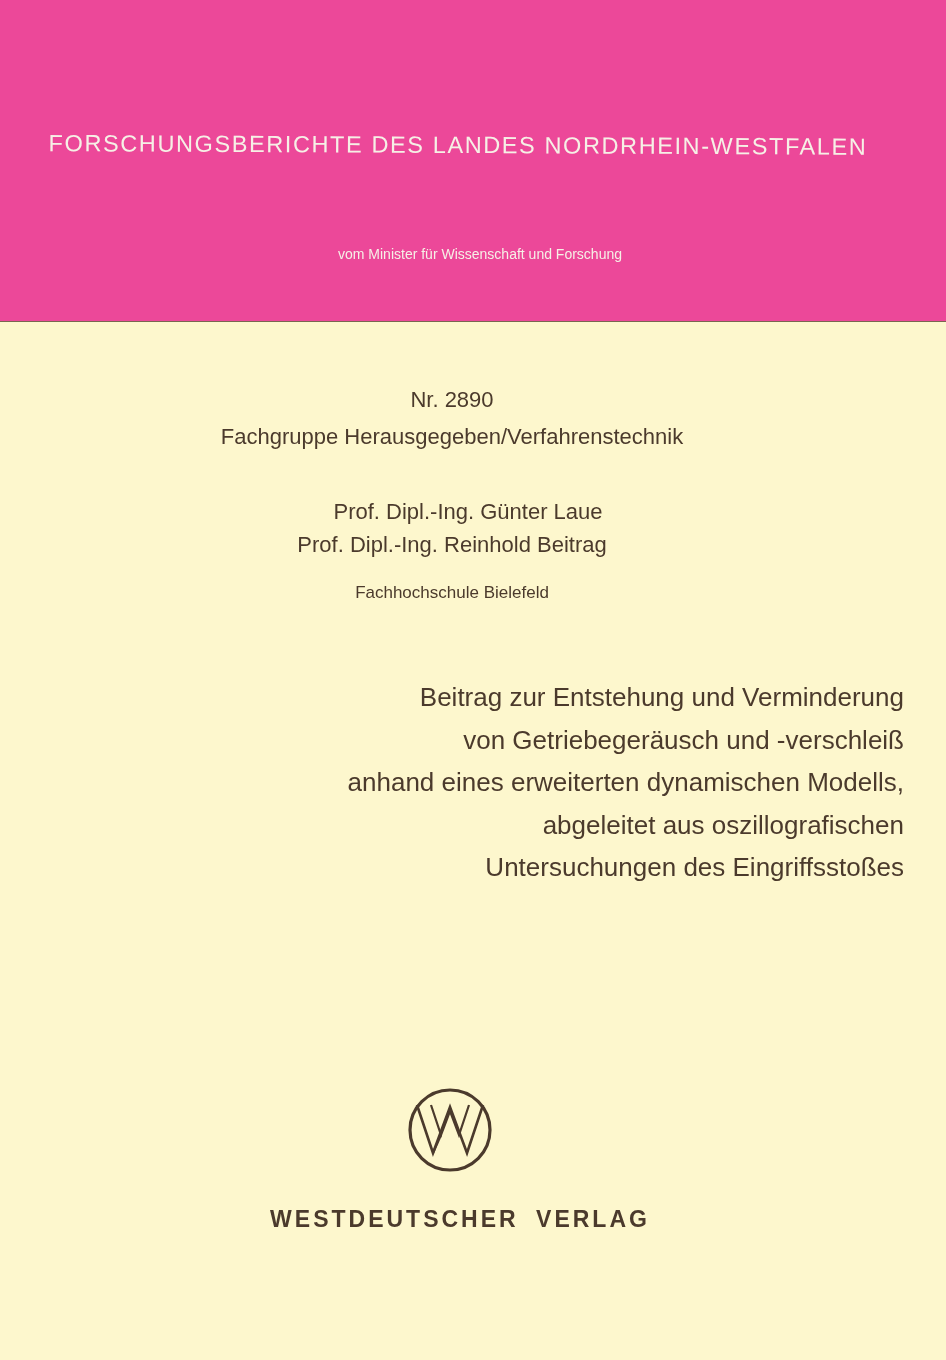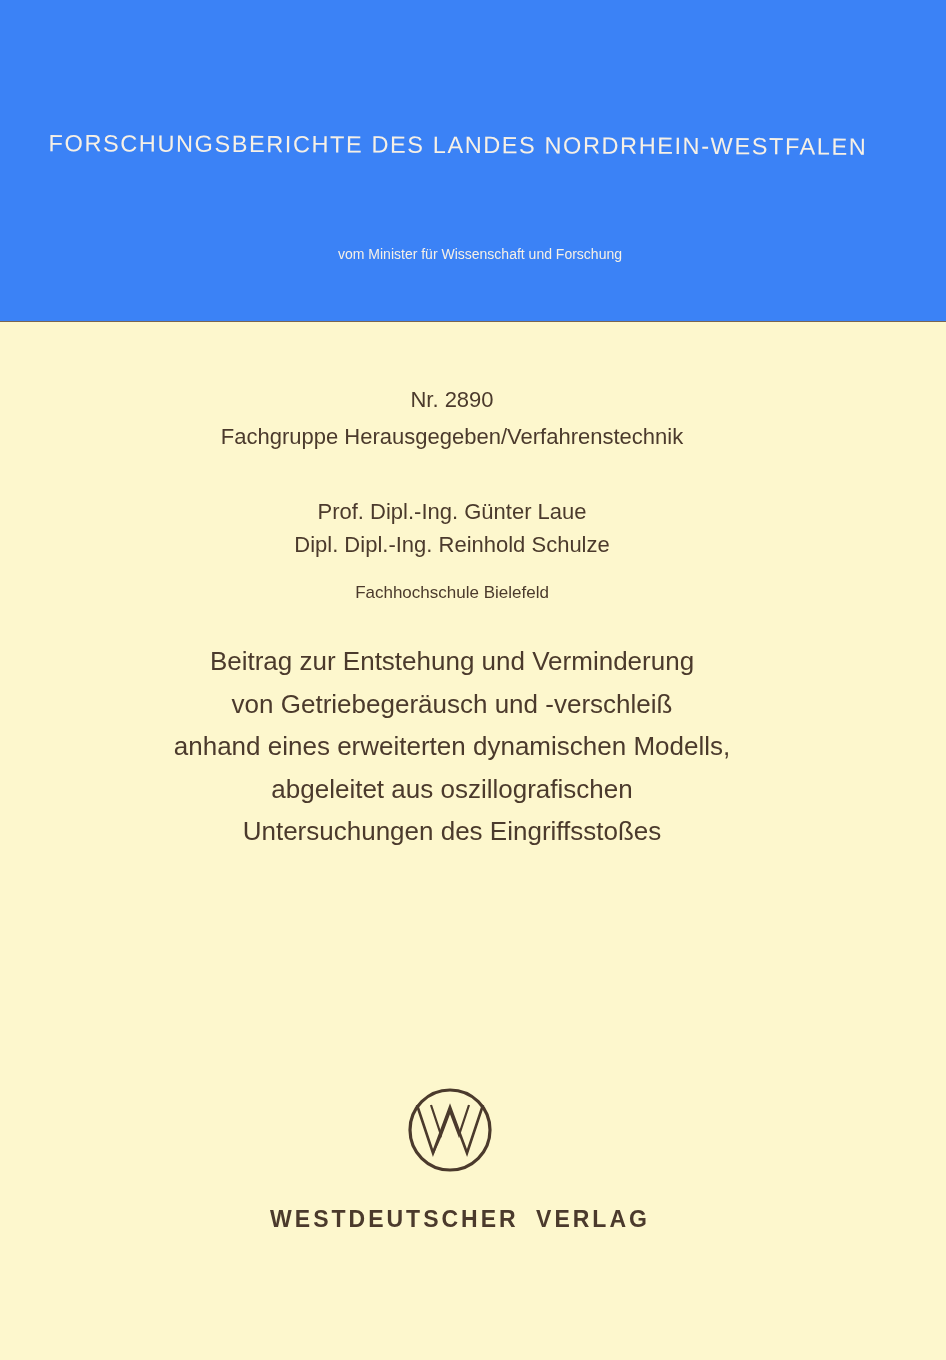--- a/index.html
+++ b/index.html
@@ -4,64 +4,64 @@
   <style>
     html, body { margin: 0; padding: 0; }
     body {
       width: 946px; height: 1360px; position: relative; overflow: hidden;
       background: #fdf7cd;
       font-family: "Liberation Sans", sans-serif;
       color: #4b3a2c;
     }
     .band {
       position: absolute; left: 0; top: 0; width: 946px; height: 321px;
-      background: #3b82f6;
+      background: #ec4899;
       border-bottom: 1px solid #7a6650;
     }
     .series {
       position: absolute; left: 0; width: 946px; top: 132px;
       text-align: center; color: #f6f0e6;
       font-size: 23.5px; letter-spacing: 1.6px;
       transform: translateX(-15px) rotate(0.25deg);
     }
     .hg1 {
       position: absolute; left: 0; width: 916px; top: 205px;
       text-align: center; color: #f6f0e6; font-size: 14px;
     }
     .hg2 {
       position: absolute; left: 0; width: 916px; top: 246px;
       text-align: center; color: #f6f0e6; font-size: 14px; padding-left: 22px;
     }
     .center { position: absolute; left: 0; width: 904px; text-align: center; }
     .nr { top: 387px; font-size: 22px; }
     .fg { top: 424px; font-size: 22px; }
-    .a1 { top: 499px; font-size: 22px; }
+    .a1 { top: 499px; font-size: 22px; margin-left: 16px; }
     .a2 { top: 532px; font-size: 22px; }
     .inst { top: 583px; font-size: 17px; }
-    .title { top: 640px; font-size: 26px; line-height: 42.5px; }
+    .title { top: 676px; font-size: 26px; line-height: 42.5px; text-align: right; }
     .title div { white-space: nowrap; }
     .logo { position: absolute; left: 407px; top: 1087px; width: 86px; height: 86px; }
     .publisher {
       position: absolute; left: 8px; width: 904px; top: 1206px;
       text-align: center; font-size: 23px; font-weight: bold;
       letter-spacing: 3px; word-spacing: 8px;
     }
   </style>
 </head>
 <body>
 
 <div class="band">
   <div class="series">FORSCHUNGSBERICHTE DES LANDES NORDRHEIN-WESTFALEN</div>
   <div class="hg2">vom Minister für Wissenschaft und Forschung</div>
 </div>
 
 <div class="center nr">Nr. 2890</div>
 <div class="center fg">Fachgruppe Herausgegeben/Verfahrenstechnik</div>
 <div class="center a1">Prof. Dipl.-Ing. Günter Laue</div>
-<div class="center a2">Dipl. Dipl.-Ing. Reinhold Schulze</div>
+<div class="center a2">Prof. Dipl.-Ing. Reinhold Beitrag</div>
 <div class="center inst">Fachhochschule Bielefeld</div>
 
 <div class="center title">
   <div>Beitrag zur Entstehung und Verminderung</div>
   <div>von Getriebegeräusch und -verschleiß</div>
   <div>anhand eines erweiterten dynamischen Modells,</div>
   <div>abgeleitet aus oszillografischen</div>
   <div>Untersuchungen des Eingriffsstoßes</div>
 </div>
 

